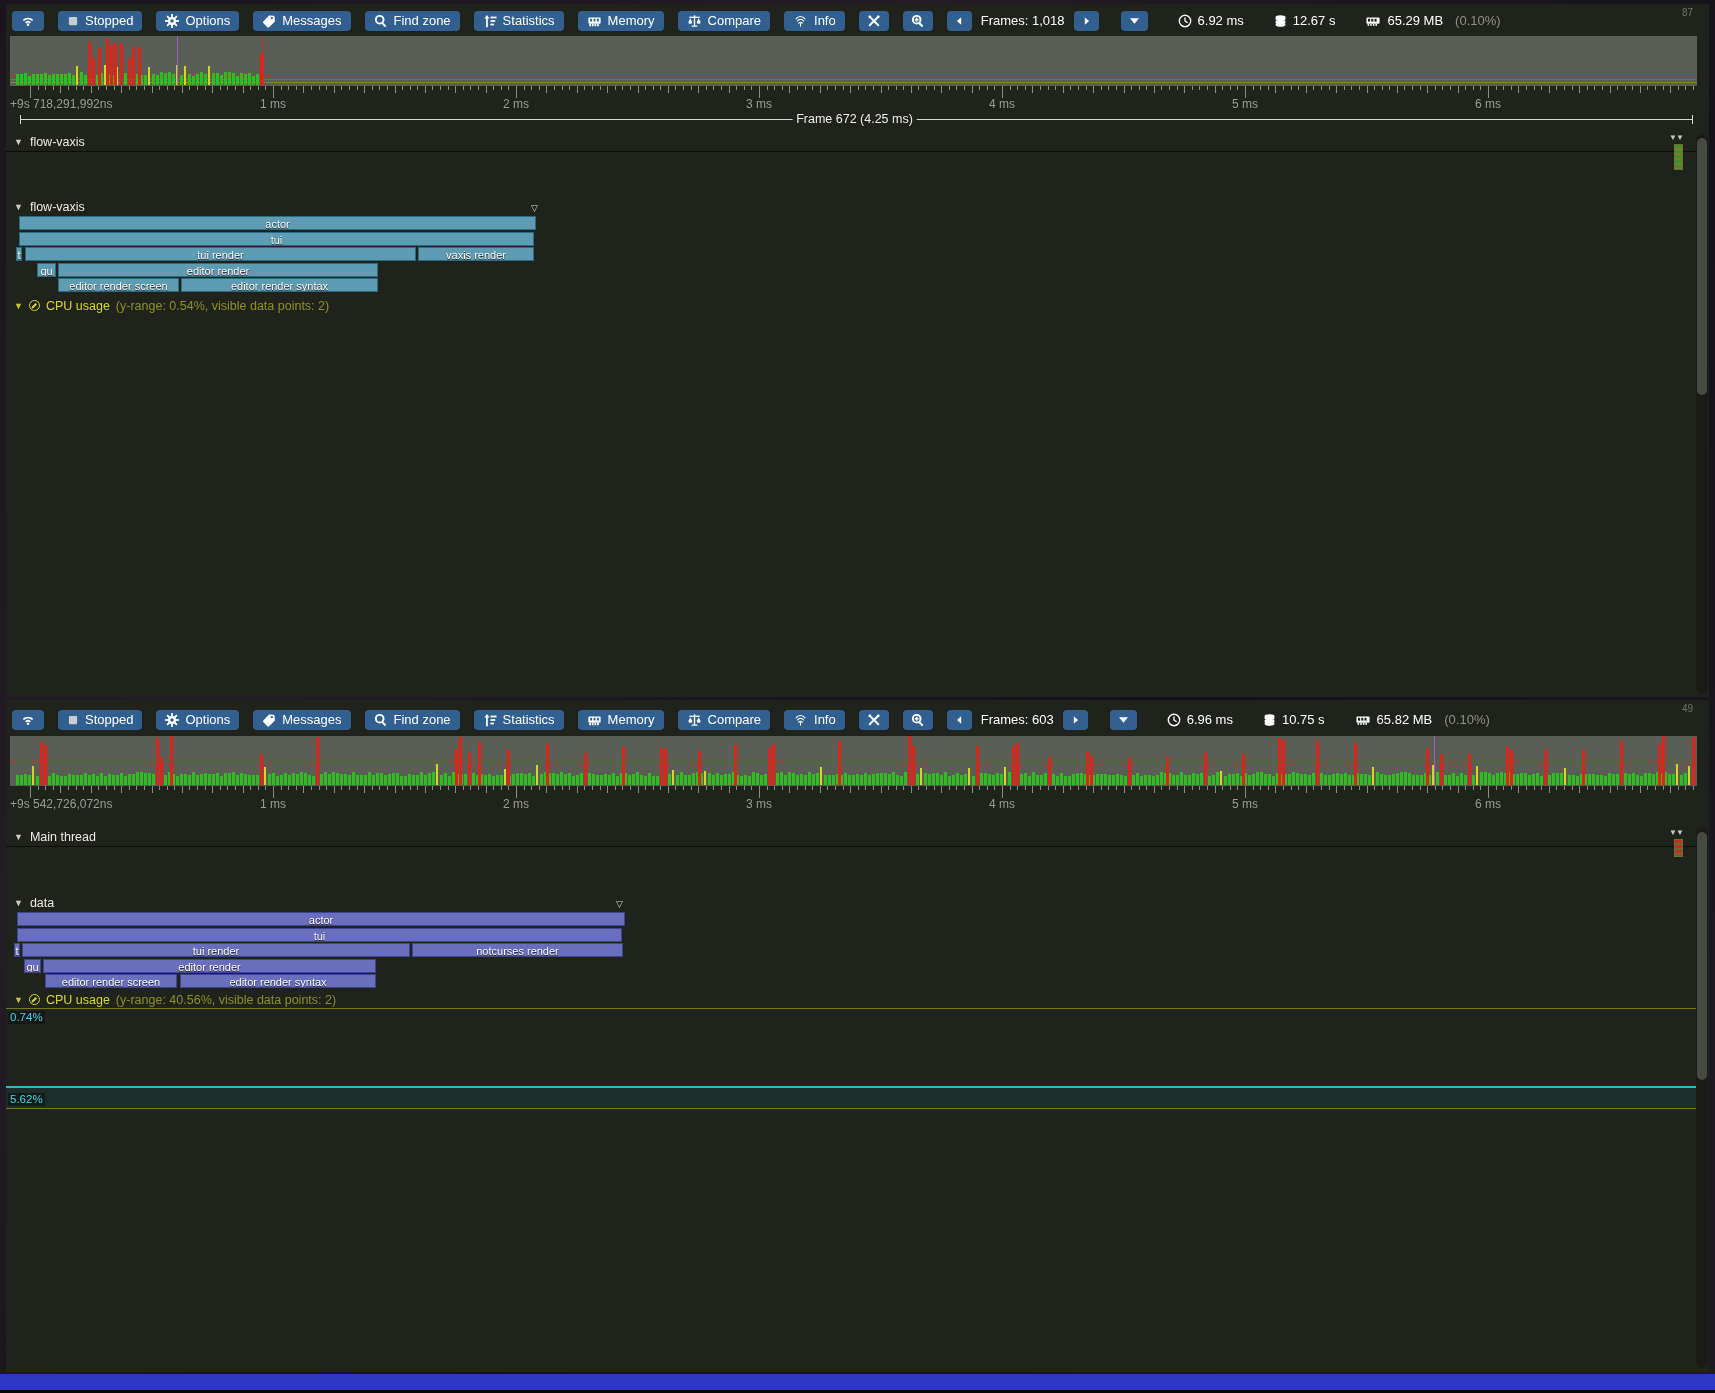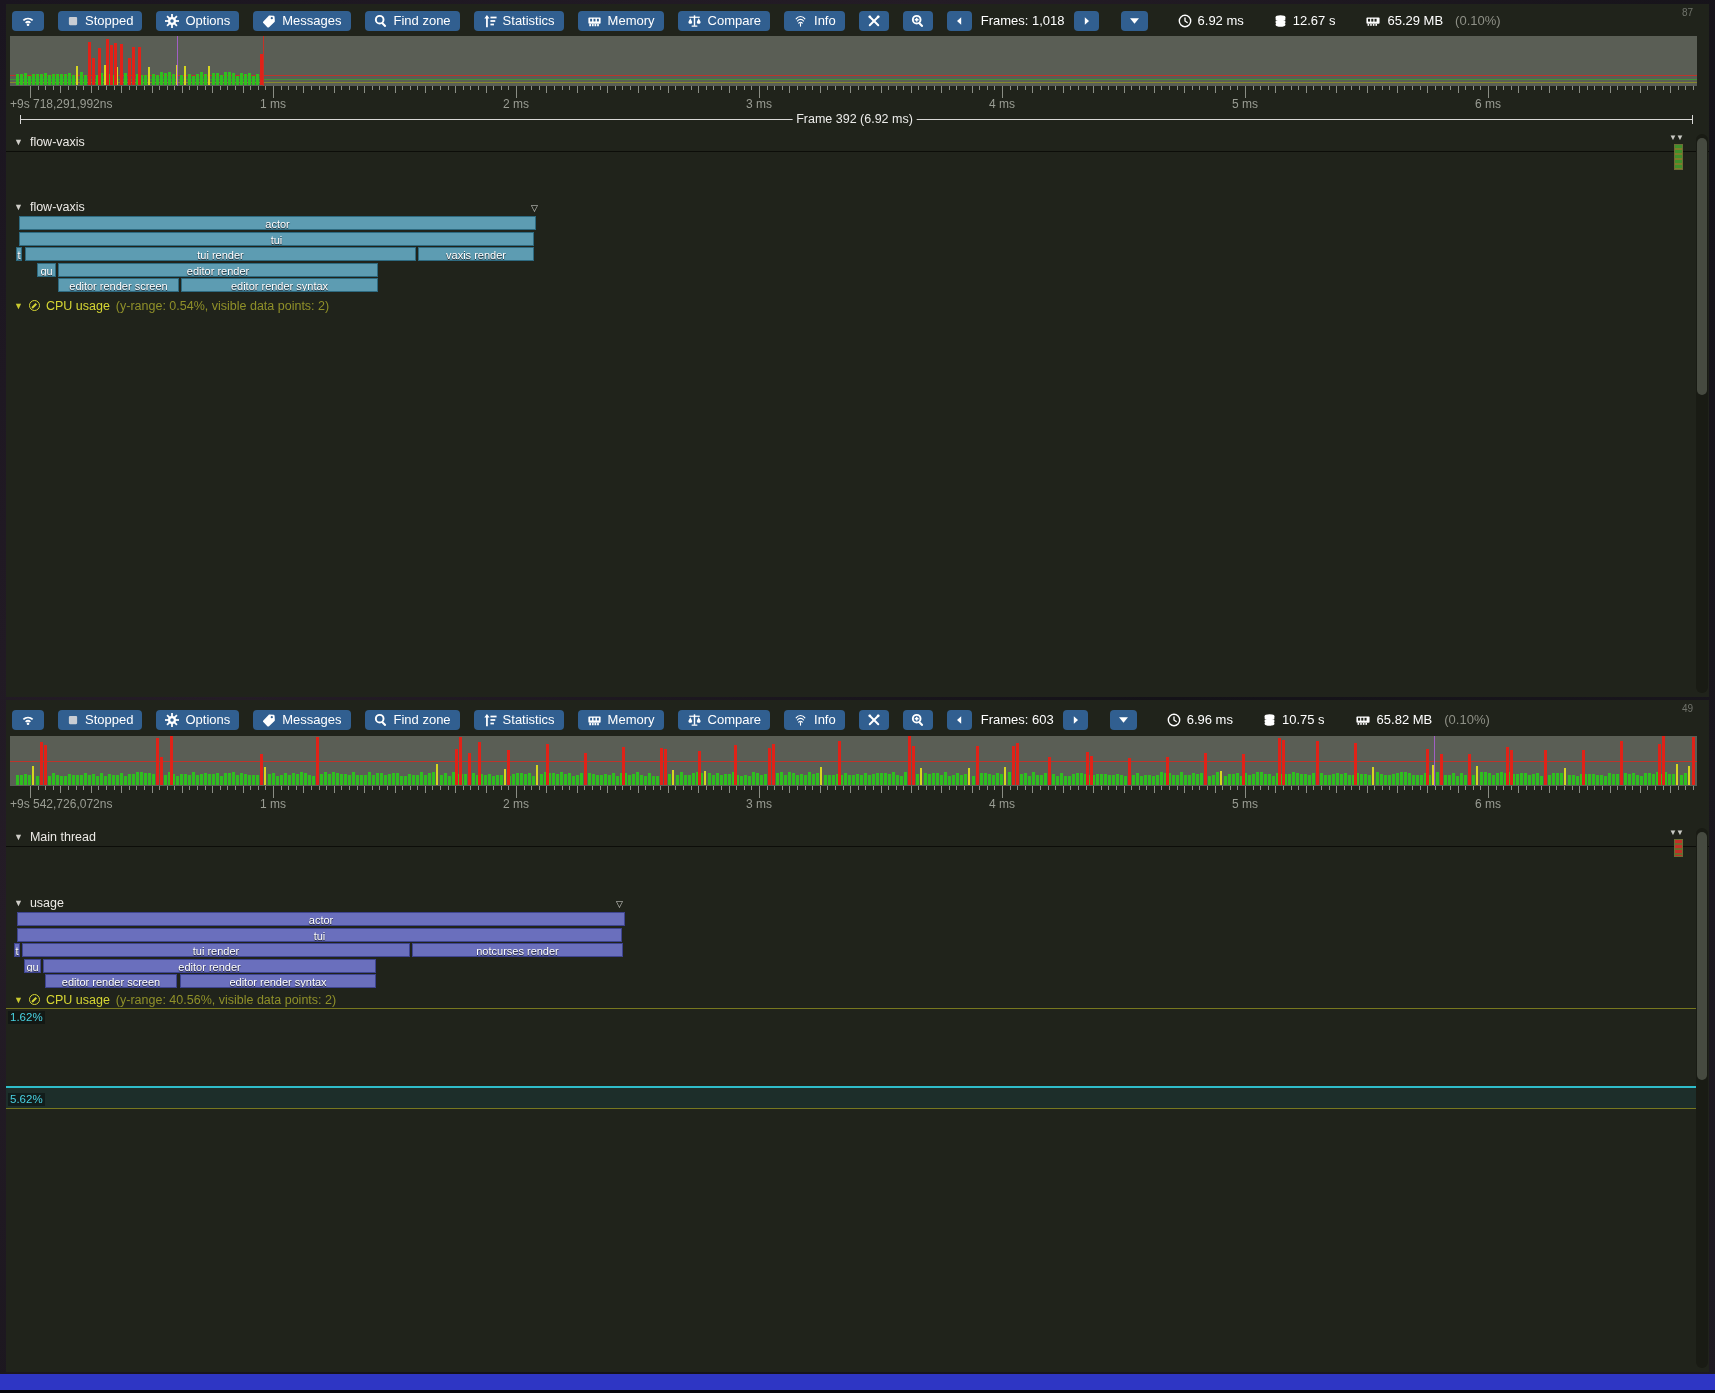--- a/index.html
+++ b/index.html
@@ -584,21 +584,21 @@
       <div class="rlabel rms" style="left: 506px;">2 ms</div>
       <div class="rlabel rms" style="left: 749px;">3 ms</div>
       <div class="rlabel rms" style="left: 992px;">4 ms</div>
       <div class="rlabel rms" style="left: 1235px;">5 ms</div>
       <div class="rlabel rms" style="left: 1478px;">6 ms</div>
     </div>
   <div class="frame-row">
     <span class="cap" style="left:6px"></span>
       <span class="fl" style="left:6px;right:2px"></span>
       <span class="cap" style="right:2px"></span>
-    <span class="flabel">Frame 392 (6.92 ms)</span>
+    <span class="flabel">Frame 672 (4.25 ms)</span>
   </div>
   <div class="thread-header" style="top:131px">
     <span class="tri">▼</span>
     <span>flow-vaxis</span>
   </div>
   <div class="sep" style="top:147px"></div>
   <div class="end-marker">
     <div class="tris">▼▼</div>
     <div class="mini-strip"></div>
   </div>
@@ -1520,21 +1520,21 @@
     <span class="tri">▼</span>
     <span>Main thread</span>
   </div>
   <div class="sep" style="top:146px"></div>
   <div class="end-marker">
     <div class="tris">▼▼</div>
     <div class="mini-strip"></div>
   </div>
   <div class="thread-header" style="top:196px">
     <span class="tri">▼</span>
-    <span>usage</span>
+    <span>data</span>
   </div>
   <div class="zones">
       <div class="zone" style="left: 11px; top: 212px; width: 608px;">actor</div>
       <div class="zone" style="left: 11px; top: 227.5px; width: 605px;">tui</div>
       <div class="zone" style="left: 8px; top: 243px; width: 6px;">t</div>
       <div class="zone" style="left: 16px; top: 243px; width: 388px;">tui render</div>
       <div class="zone" style="left: 406px; top: 243px; width: 211px;">notcurses render</div>
       <div class="zone" style="left: 18px; top: 258.5px; width: 17px;">gu</div>
       <div class="zone" style="left: 37px; top: 258.5px; width: 333px;">editor render</div>
       <div class="zone" style="left: 39px; top: 274px; width: 132px;">editor render screen</div>
@@ -1542,21 +1542,21 @@
       <span class="zone-endtri" style="left: 610px; top: 199px; position: absolute;">▽</span>
     </div>
   <div class="cpu-header">
     <span class="tri">▼</span>
     <span class="plot-icon"></span>
     <span class="cpu-title">CPU usage</span>
     <span class="cpu-range">(y-range: 40.56%, visible data points: 2)</span>
   </div>
   <div class="cpu-plot">
     <div class="ytop"></div>
-    <span class="clabel top">1.62%</span>
+    <span class="clabel top">0.74%</span>
     <div class="cfill"></div>
     <div class="cline"></div>
     <span class="clabel bot">5.62%</span>
     <div class="ybot"></div>
   </div>
   <div class="scrollbar">
       <div class="scrollthumb"></div>
     </div>
 </div>
 

